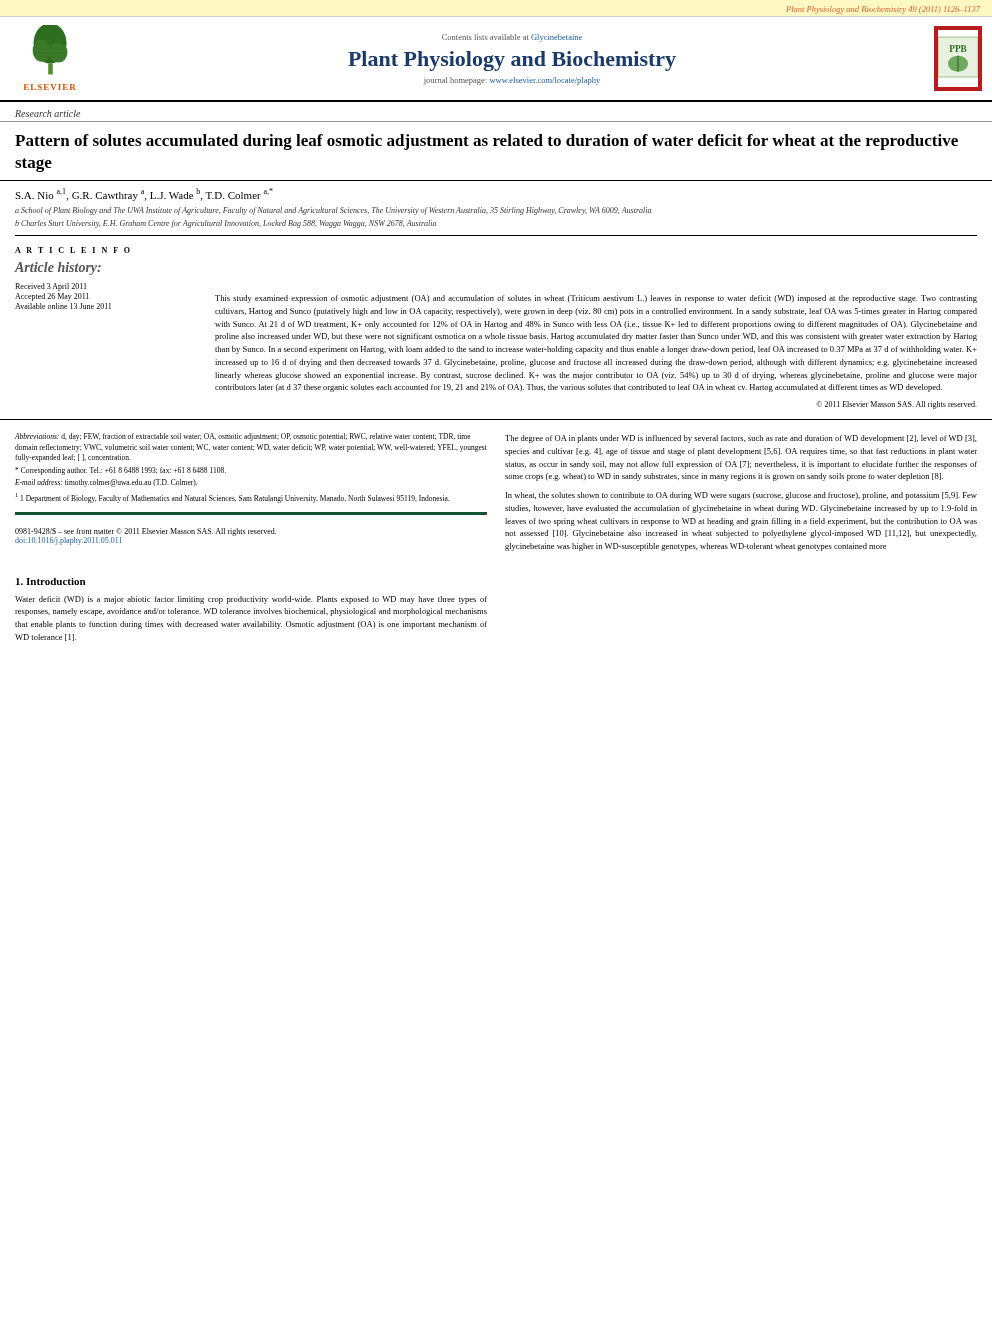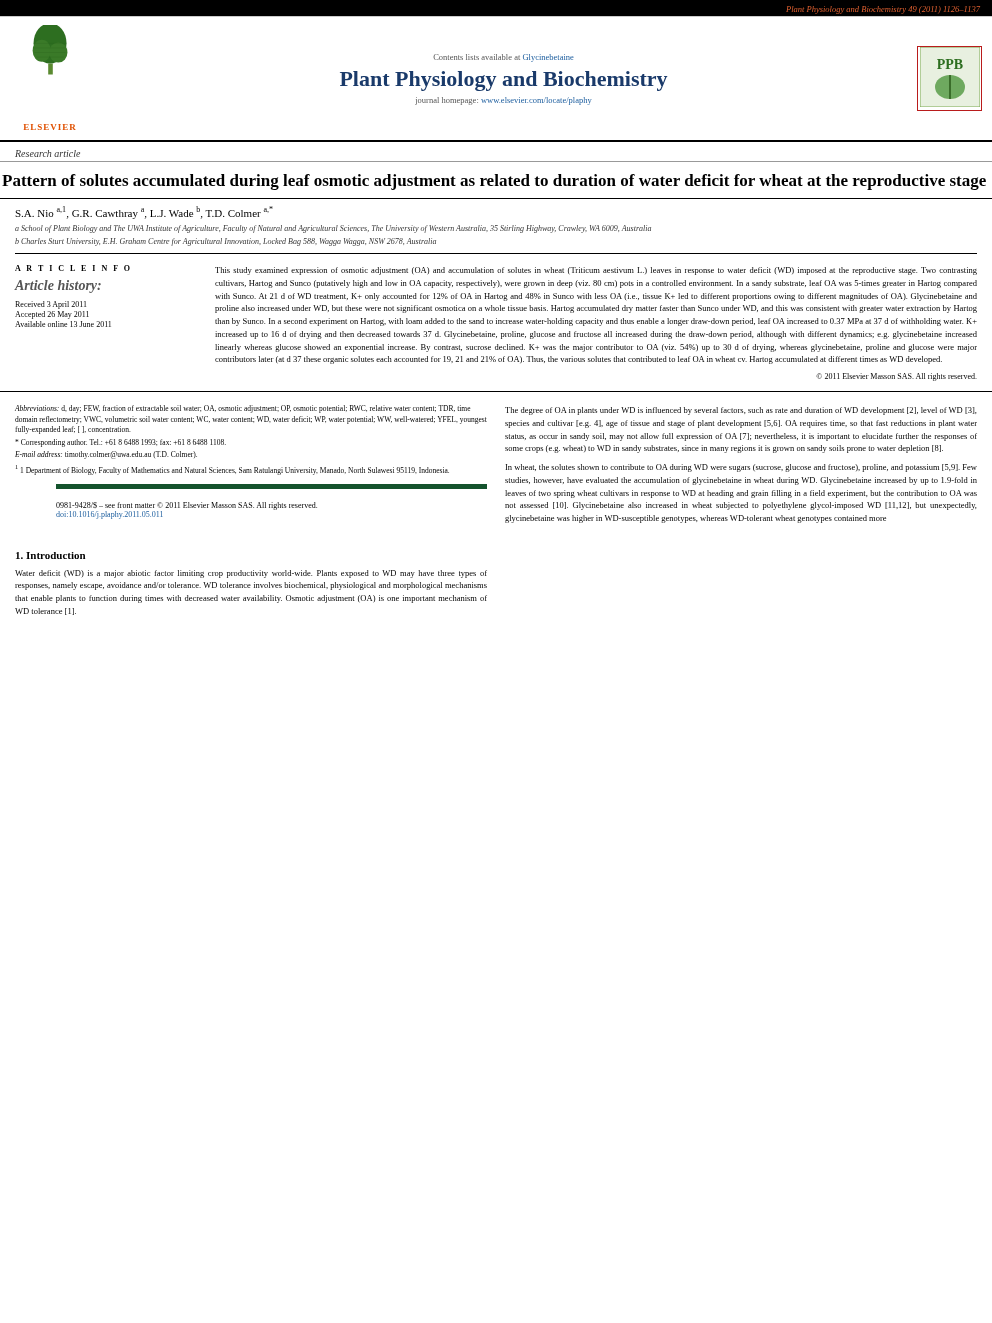--- a/index.html
+++ b/index.html
@@ -7,21 +7,21 @@
       background: #fff;
       font-family: 'Times New Roman', Times, serif;
       font-size: 10px;
       color: #000;
       width: 992px;
       min-height: 1323px;
     }
 
     
     .journal-bar {
-      background: #000000;
+      background: #fef9c3;
       text-align: right;
       padding: 4px 12px 2px;
       font-size: 8.5px;
       color: #e06030;
       font-style: italic;
       border-bottom: 1px solid #ccc;
     }
 
     
     .header {
@@ -31,21 +31,20 @@
       border-bottom: 2px solid #000;
       background: #fff;
     }
 
     .elsevier-logo {
       display: flex;
       flex-direction: column;
       align-items: center;
       margin-right: 14px;
       width: 80px;
-      gap: 40px;
     }
 
     .logo-tree {
       width: 55px;
       height: 55px;
     }
 
     .elsevier-text {
       font-size: 9px;
       color: #e05000;
@@ -82,41 +81,41 @@
       font-size: 8.5px;
       color: #555;
     }
 
     .journal-homepage a {
       color: #2060a0;
       text-decoration: none;
     }
 
     .ppb-logo {
-      width: 65px;
+      width: 48px;
       height: 65px;
-      border: 1px solid #b91c1c;
-      display: flex;
-      align-items: flex-start;
+      border: 4px solid #b91c1c;
+      display: flex;
+      align-items: flex-end;
       justify-content: center;
       margin-left: 14px;
     }
 
     
     .article-type {
       padding: 6px 15px 2px;
       font-size: 10px;
       font-style: italic;
       color: #333;
       border-bottom: 1px solid #999;
     }
 
     
     .article-title {
-      padding: 8px 2px 6px;
+      padding: 8px 15px 6px;
       font-size: 17px;
       font-weight: bold;
       color: #000;
       line-height: 1.3;
       border-bottom: 1px solid #000;
     }
 
     
     .authors-section {
       padding: 6px 15px 4px;
@@ -199,20 +198,21 @@
       color: #000;
       margin-bottom: 1px;
     }
 
     
     .abstract-text {
       font-size: 8.5px;
       color: #000;
       line-height: 1.5;
       text-align: justify;
+      margin-top: 46px;
     }
 
     .copyright-line {
       font-size: 8px;
       color: #000;
       text-align: right;
       margin-top: 6px;
     }
 
     
@@ -367,21 +367,21 @@
         * Corresponding author. Tel.: +61 8 6488 1993; fax: +61 8 6488 1108.
       </div>
       <div class="footnote-text">
         <em>E-mail address:</em> <span>timothy.colmer@uwa.edu.au (T.D. Colmer).</span>
       </div>
       <div class="footnote-text">
         <sup>1</sup> <span>1 Department of Biology, Faculty of Mathematics and Natural Sciences, Sam Ratulangi University, Manado, North Sulawesi 95119, Indonesia.</span>
       </div>
     </div>
 
-    <div style="border-top: 5px solid #14532d; padding-top: 6px; margin-left: 41px;">
+    <div style="border-top: 3px solid #14532d; padding-top: 6px;">
       <div class="issn-line">0981-9428/$ – see front matter © 2011 Elsevier Masson SAS. All rights reserved.</div>
       <div class="doi-line">doi:10.1016/j.plaphy.2011.05.011</div>
     </div>
 
     <div style="margin-top: 30px;">
       <div class="section-title">
         <span>1.</span>
         <span>Introduction</span>
       </div>
       <div class="body-text">Water deficit (WD) is a major abiotic factor limiting crop productivity world-wide. Plants exposed to WD may have three types of responses, namely escape, avoidance and/or tolerance. WD tolerance involves biochemical, physiological and morphological mechanisms that enable plants to function during times with decreased water availability. Osmotic adjustment (OA) is one important mechanism of WD tolerance [1].</div>

